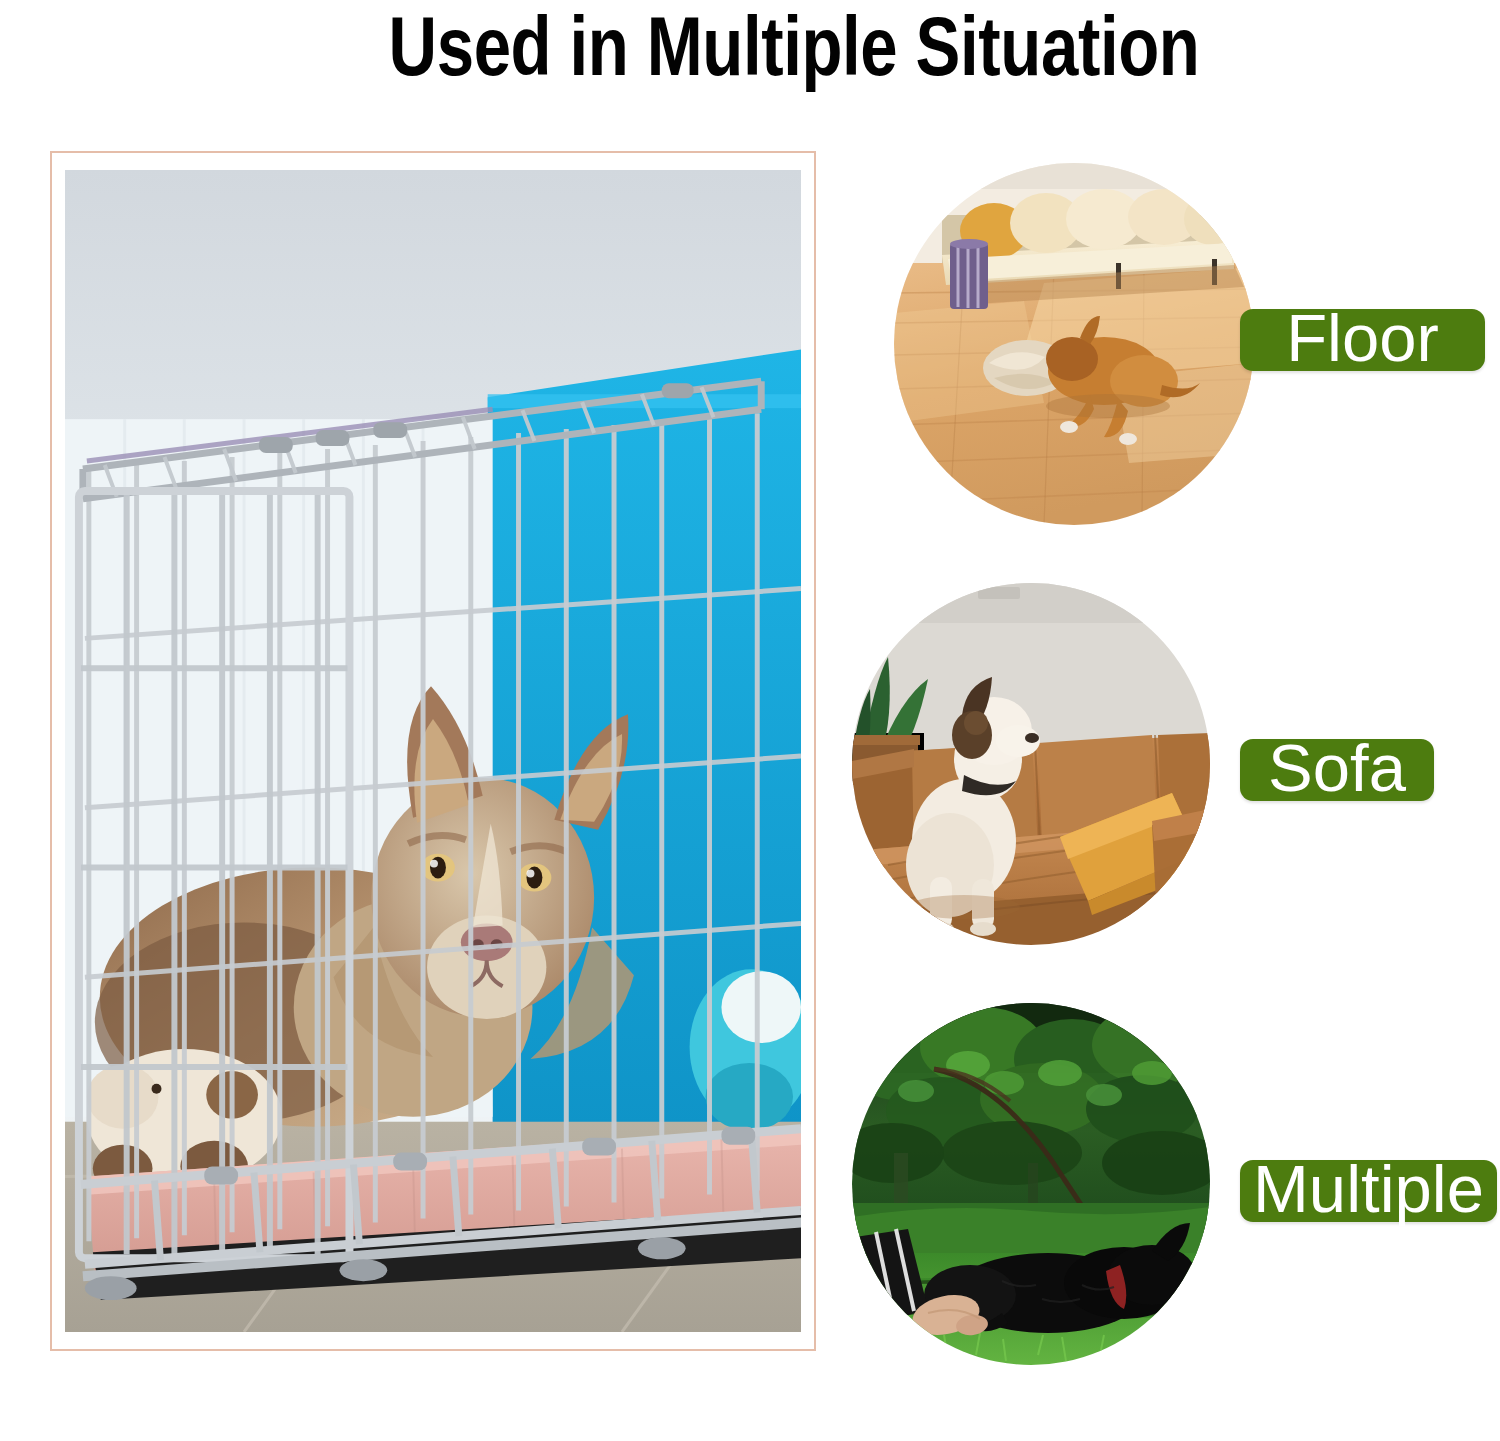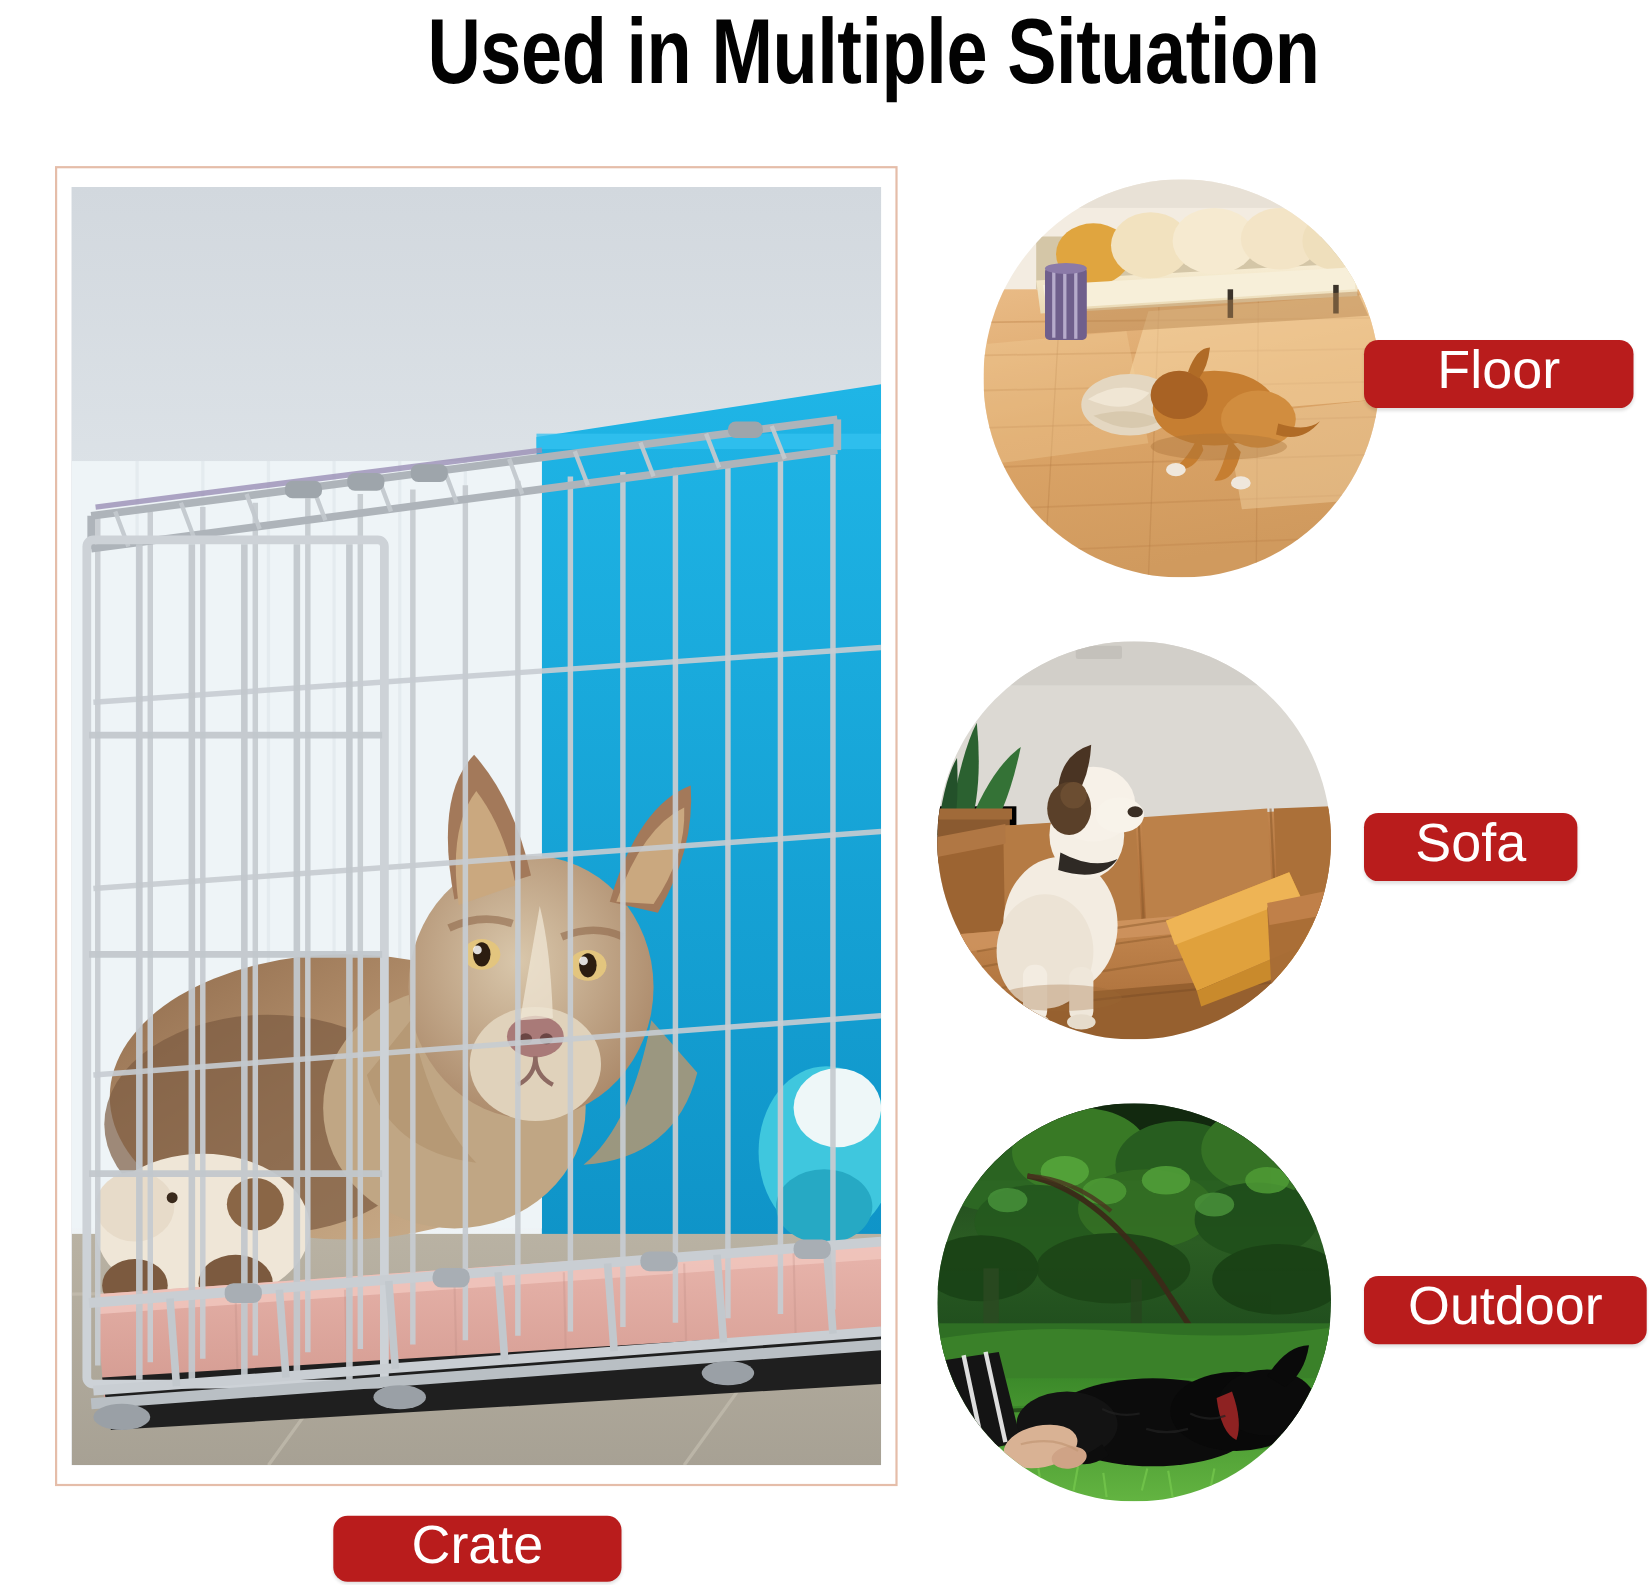--- a/index.html
+++ b/index.html
@@ -41,26 +41,26 @@
     position: relative;
     width: 100%; height: 100%;
     overflow: hidden;
     background: #d9dee3;
   }
   .crate-photo svg { display:block; width:100%; height:100%; }
 
   
   .badge {
     position: absolute;
-    background: #b91c1c;
+    background: #4d7c0f;
     border-radius: 13px;
     color: #ffffff;
     font-family: "Liberation Sans", sans-serif;
     font-weight: 400;
-    font-size: 49px;
+    font-size: 67px;
     line-height: 1;
     display: flex;
     align-items: center;
     justify-content: center;
     box-shadow: 0 2px 3px rgba(0,0,0,0.12);
     white-space: nowrap;
   }
   .badge span { transform: translateY(-3px); }
   #badge-crate   { left: 259px; top: 1378px; width: 262px; height: 60px; }
   #badge-floor   { left: 1240px; top: 309px;  width: 245px; height: 62px; }
@@ -302,23 +302,20 @@
           <g fill="#9aa0a6">
             <ellipse cx="46" cy="1122" rx="26" ry="12"></ellipse>
             <ellipse cx="300" cy="1104" rx="24" ry="11"></ellipse>
             <ellipse cx="600" cy="1082" rx="24" ry="11"></ellipse>
           </g>
         </g>
       </svg>
     </div>
   </div>
 
-  <div class="badge" id="badge-crate">
-    <span>Crate</span>
-  </div>
 
   <div class="circle" id="circle-floor">
     <svg viewBox="0 0 360 362" preserveAspectRatio="none">
       <defs>
         <linearGradient id="fwood" x1="0" y1="0" x2="0.3" y2="1">
           <stop offset="0" stop-color="#e9bb86"></stop>
           <stop offset="0.5" stop-color="#dba467"></stop>
           <stop offset="1" stop-color="#d09a5e"></stop>
         </linearGradient>
         <linearGradient id="fsofa" x1="0" y1="0" x2="0" y2="1">
@@ -615,14 +612,14 @@
 
           <ellipse cx="94" cy="312" rx="34" ry="19" fill="#d9b294" transform="rotate(-12 94 312)"></ellipse>
           <ellipse cx="120" cy="322" rx="16" ry="10" fill="#cfa386" transform="rotate(-8 120 322)"></ellipse>
           <path d="M76 310 q30 -8 52 6" stroke="#c29775" stroke-width="2" fill="none" opacity="0.7"></path>
         </g>
       </g>
     </svg>
     </div>
 
   <div class="badge" id="badge-outdoor">
-    <span>Outdoor</span>
+    <span>Multiple</span>
   </div>
 
 </body></html>

